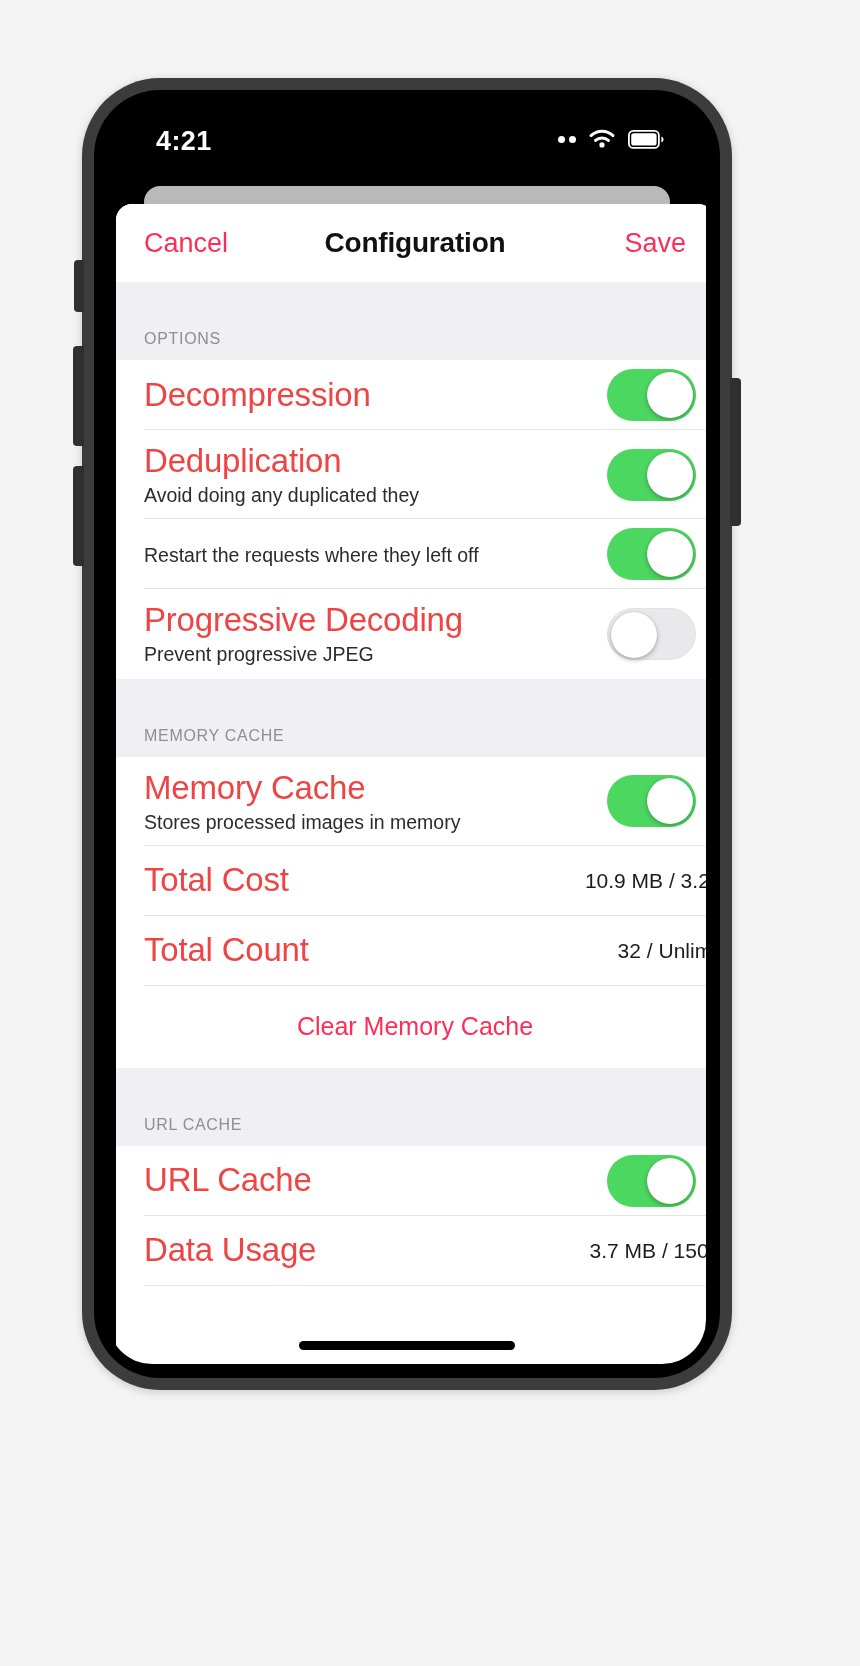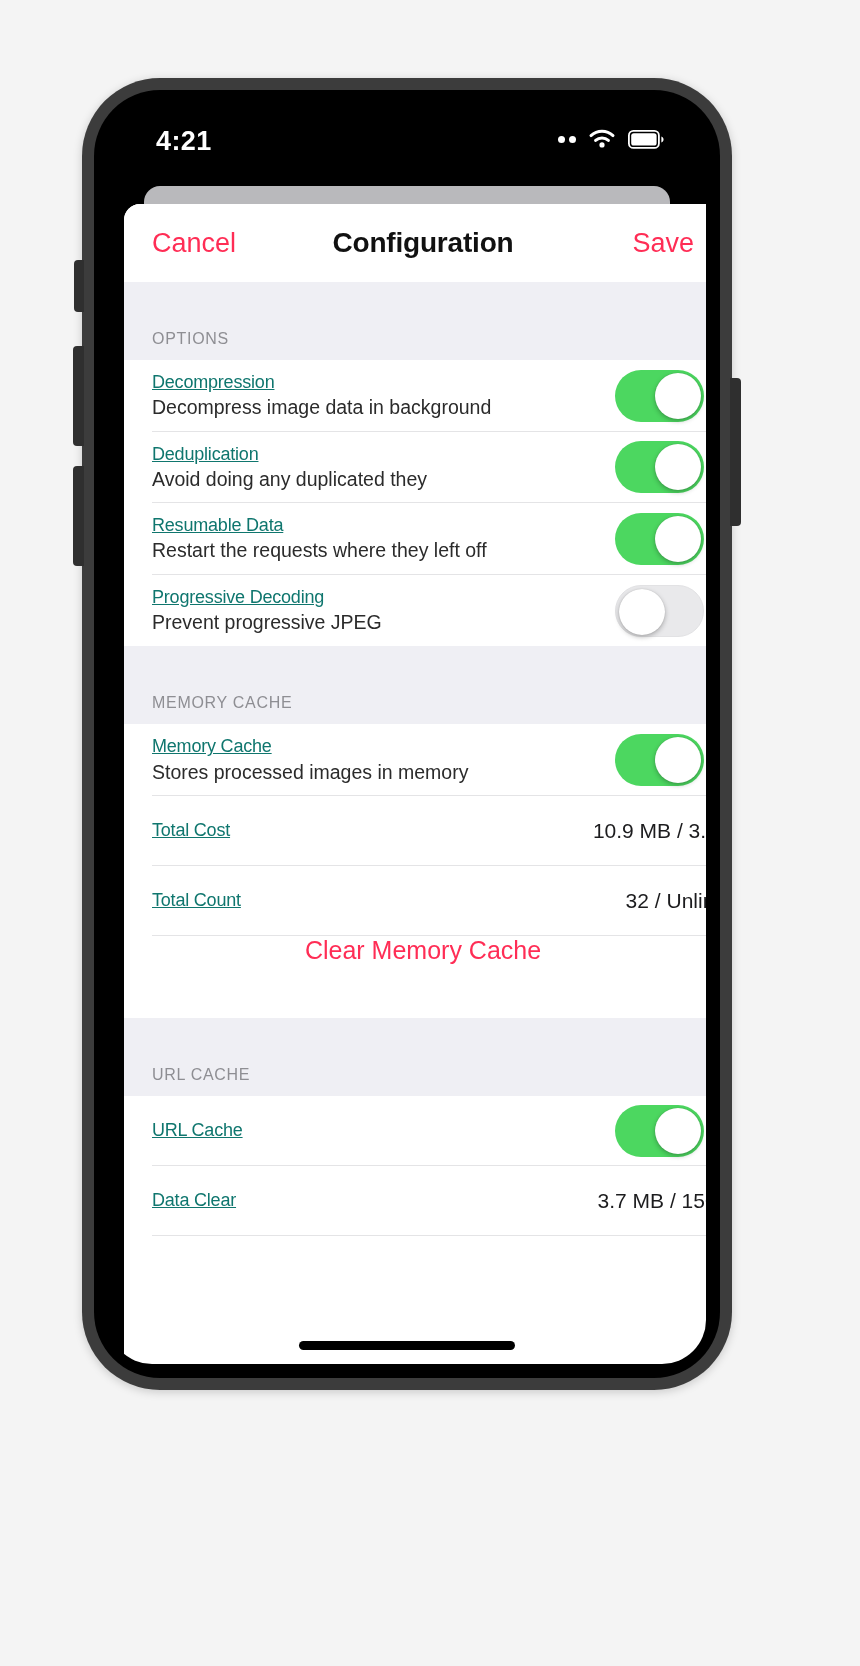--- a/index.html
+++ b/index.html
@@ -70,21 +70,21 @@
 
   
   .sheet-behind {
     position: absolute; left: 36px; top: 82px;
     width: 526px; height: 40px;
     background: #b9b9bc; border-radius: 16px 16px 0 0; z-index: 2;
   }
 
   
   .sheet {
-    position: absolute; left: 16px; top: 100px;
+    position: absolute; left: 8px; top: 100px;
     width: 598px; height: 1160px;
     background: #ffffff;
     border-radius: 16px 16px 0 0;
     overflow: hidden; z-index: 4;
   }
 
   
   .navbar {
     position: relative; height: 78px; background: #fff;
     display: flex; align-items: center; justify-content: center;
@@ -112,21 +112,21 @@
   .row {
     position: relative; display: flex; align-items: center;
     background: #fff; padding: 0 0 0 28px; min-height: 70px;
   }
   .row::after {
     content: ""; position: absolute; left: 28px; right: 0; bottom: 0;
     height: 1px; background: #e4e4e6;
   }
   .row.no-sep::after { display: none; }
   .row-texts { flex: 1 1 auto; padding: 12px 0; }
-  .row-title { font-size: 18px; color: #0f766e; line-height: 1.18; letter-spacing: -0.2px; text-decoration: underline; }
+  .row-title { font-size: 33px; color: #ef4444; line-height: 1.18; letter-spacing: -0.2px; }
   .row-sub { font-size: 19.5px; color: #2b2b2b; line-height: 1.25; margin-top: 2px; }
 
   .row-value {
     flex: 0 0 auto; font-size: 21px; color: #1c1c1e;
     white-space: nowrap; padding-right: 10px;
     margin-right: -42px;           
   }
 
   
   .switch {
@@ -140,21 +140,21 @@
     width: 46px; height: 46px; border-radius: 50%;
     background: #fff;
     box-shadow: 0 2px 5px rgba(0,0,0,0.28), 0 0 1px rgba(0,0,0,0.2);
     transition: left .15s ease;
   }
   .switch.on .knob { left: 40px; }
   .switch.off { border: 1px solid #e2e2e4; }
 
   
   .row-action {
-    display: flex; justify-content: center;
+    display: flex; align-items: center; justify-content: center;
     min-height: 82px; background: #fff; position: relative;
     cursor: pointer;
   }
   .row-action span { font-size: 25px; color: #ff2d55; }
   .home-indicator {
     position: absolute; left: 50%; bottom: 14px; transform: translateX(-50%);
     width: 216px; height: 9px; border-radius: 5px; background: #000; z-index: 9;
   }
 </style>
 </head>
@@ -208,40 +208,38 @@
         <div class="table">
 
           <div class="section-header">
             <span>OPTIONS</span>
           </div>
           <div class="group">
 
             <div class="row">
               <div class="row-texts">
                 <div class="row-title">Decompression</div>
-                <div class="row-sub">Decompress image data in background</div>
               </div>
               <div class="switch on">
                   <div class="knob"></div>
                 </div>
             </div>
 
             <div class="row">
               <div class="row-texts">
                 <div class="row-title">Deduplication</div>
                 <div class="row-sub">Avoid doing any duplicated they</div>
               </div>
               <div class="switch on">
                   <div class="knob"></div>
                 </div>
             </div>
 
             <div class="row">
               <div class="row-texts">
-                <div class="row-title">Resumable Data</div>
                 <div class="row-sub">Restart the requests where they left off</div>
               </div>
               <div class="switch on">
                   <div class="knob"></div>
                 </div>
             </div>
 
 
             <div class="row no-sep">
               <div class="row-texts">
@@ -299,21 +297,21 @@
               <div class="row-texts">
                 <div class="row-title">URL Cache</div>
               </div>
               <div class="switch on">
                   <div class="knob"></div>
                 </div>
             </div>
 
             <div class="row">
               <div class="row-texts">
-                <div class="row-title">Data Clear</div>
+                <div class="row-title">Data Usage</div>
               </div>
               <div class="row-value">3.7 MB / 150 MB</div>
             </div>
 
           </div>
 
         </div>
       </div>
 
       <div class="home-indicator"></div>

